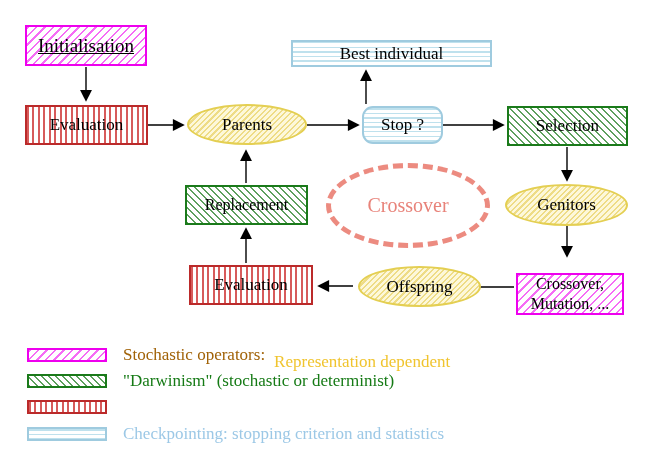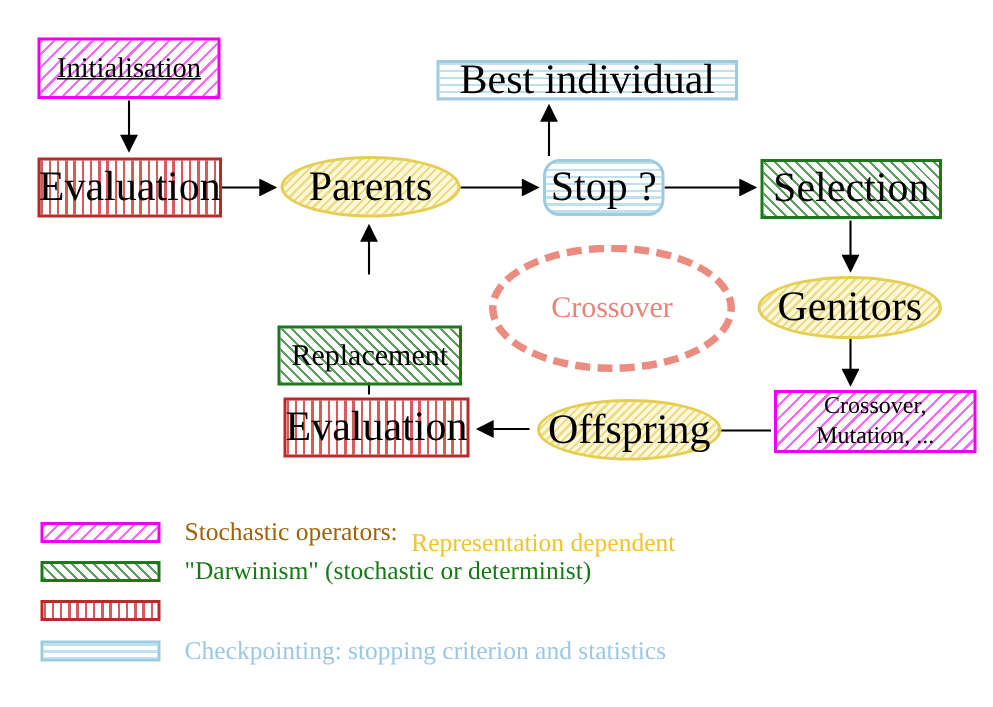--- a/index.html
+++ b/index.html
@@ -16,23 +16,23 @@
   .h-red{border:2px solid #bb2a2a;
     background:repeating-linear-gradient(90deg,#d75b5b 0px,#d75b5b 1.6px,#ffffff 1.6px,#ffffff 5.5px);font-family:Liberation Serif, serif;}
   .h-green{border:2px solid #1a7a1a;
     background:repeating-linear-gradient(45deg,#5da05d 0px,#5da05d 1.4px,#ffffff 1.4px,#ffffff 5px);}
   .h-blue{border:2px solid #9fcbdf;
     background:repeating-linear-gradient(180deg,#bfe1ed 0px,#bfe1ed 1.5px,#ffffff 1.5px,#ffffff 4.6px);}
   .h-yellow{border:2px solid #e4cf52;
     background:repeating-linear-gradient(135deg,#eedc86 0px,#eedc86 1.5px,#fdf8da 1.5px,#fdf8da 4px);}
   .ellipse{border-radius:50%;}
   .rounded{border-radius:11px;}
-  .fs20{font-size:28px;}
+  .fs20{font-size:17px;}
   .fs19{font-size:19px;text-decoration:underline;}
-  .fs17{font-size:20px;margin-top:32px;}
+  .fs17{font-size:16px;}
   .fs16{font-size:16px;line-height:1.25;}
   #gen-ellipse{position:absolute;left:326px;top:163px;width:164px;height:85px;
     border:5px dashed #ec8b80;border-radius:50%;box-sizing:border-box;
     display:flex;align-items:center;justify-content:center;
     color:#e8837a;font-size:20px;}
   #arrow-layer{position:absolute;left:0;top:0;pointer-events:none;}
   
   .legend-row{position:absolute;left:27px;display:flex;align-items:center;height:16px;}
   .swatch{width:80px;height:14px;box-sizing:border-box;flex:0 0 auto;}
   .legend-text{margin-left:16px;font-size:17px;white-space:nowrap;}
@@ -97,21 +97,21 @@
   </div>
 
   <div id="gen-ellipse">
     <span class="lbl">Crossover</span>
   </div>
 
   <div class="node ellipse h-yellow fs20" style="left:505px;top:184px;width:123px;height:42px">
     <span class="lbl">Genitors</span>
   </div>
 
-  <div class="node h-magenta fs16" style="left:516px;top:260px;width:135px;height:42px;flex-direction:column">
+  <div class="node h-magenta fs16" style="left:516px;top:273px;width:108px;height:42px;flex-direction:column">
     <span class="lbl">Crossover,</span>
     <span class="lbl">Mutation, ...</span>
   </div>
 
   <div class="node ellipse h-yellow fs20" style="left:358px;top:266px;width:123px;height:41px">
     <span class="lbl">Offspring</span>
   </div>
 
   <div class="node h-red fs20" style="left:189px;top:265px;width:124px;height:40px">
     <span class="lbl">Evaluation</span>

